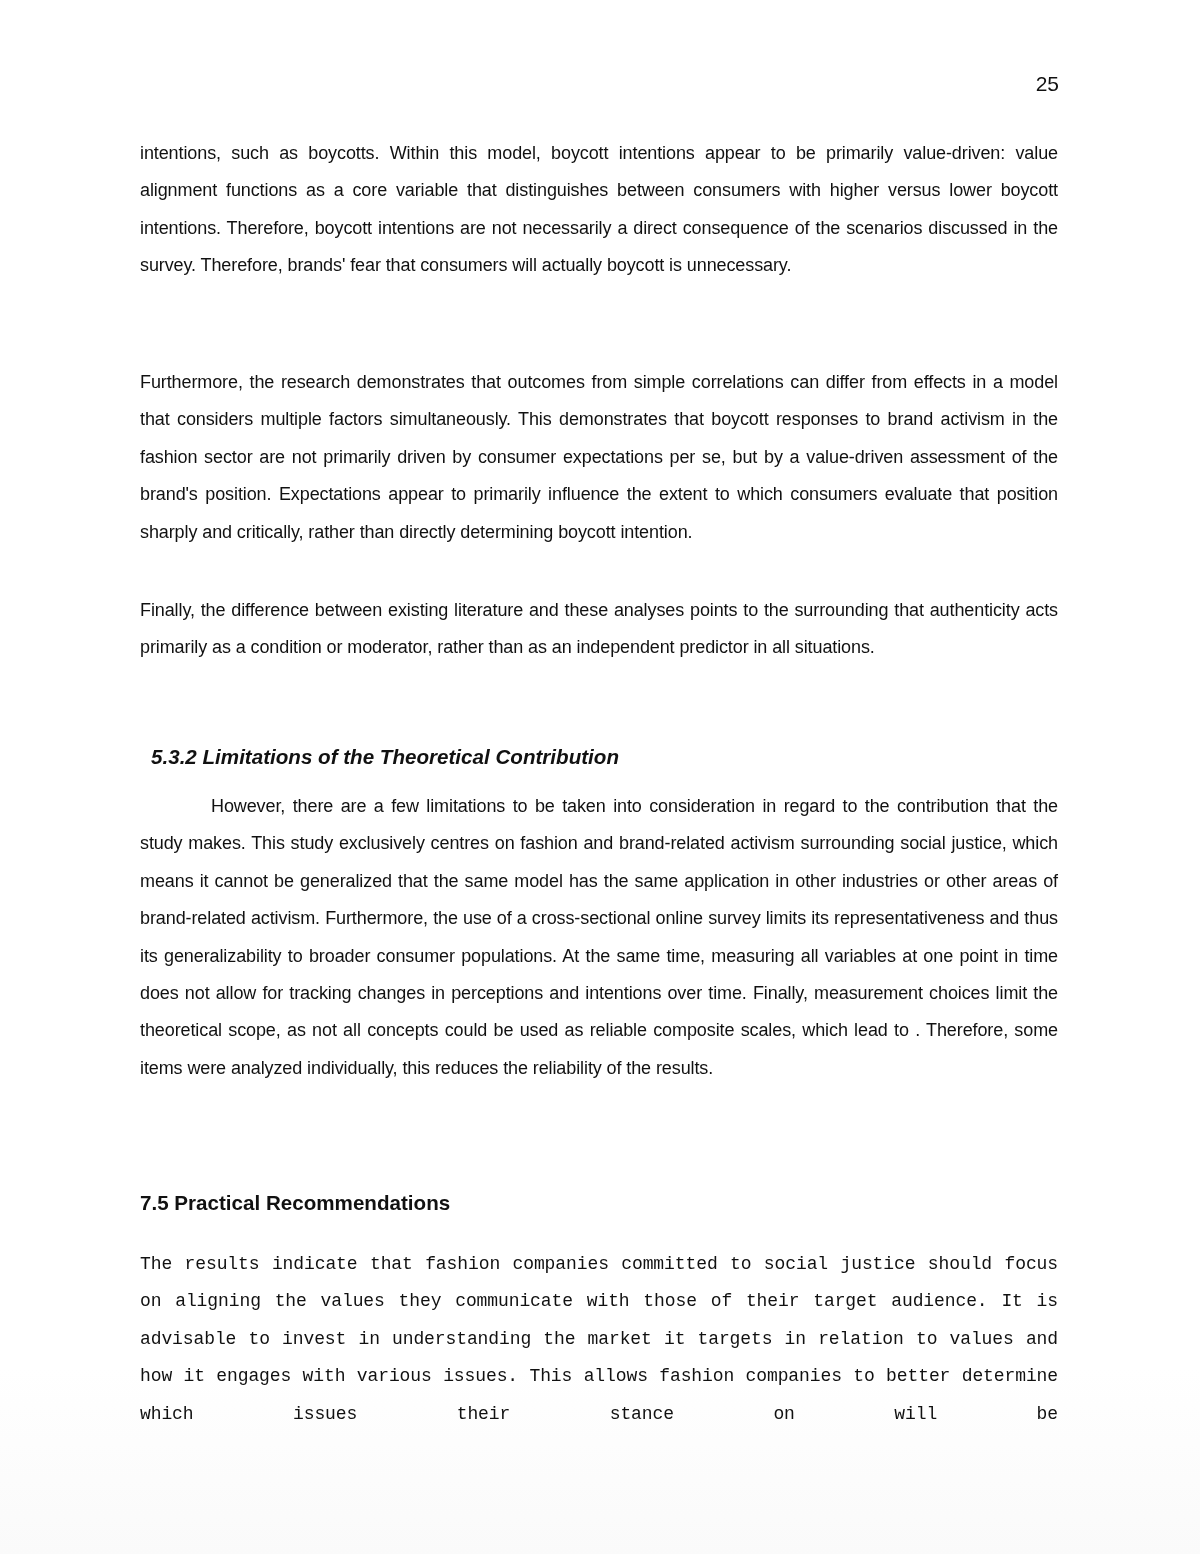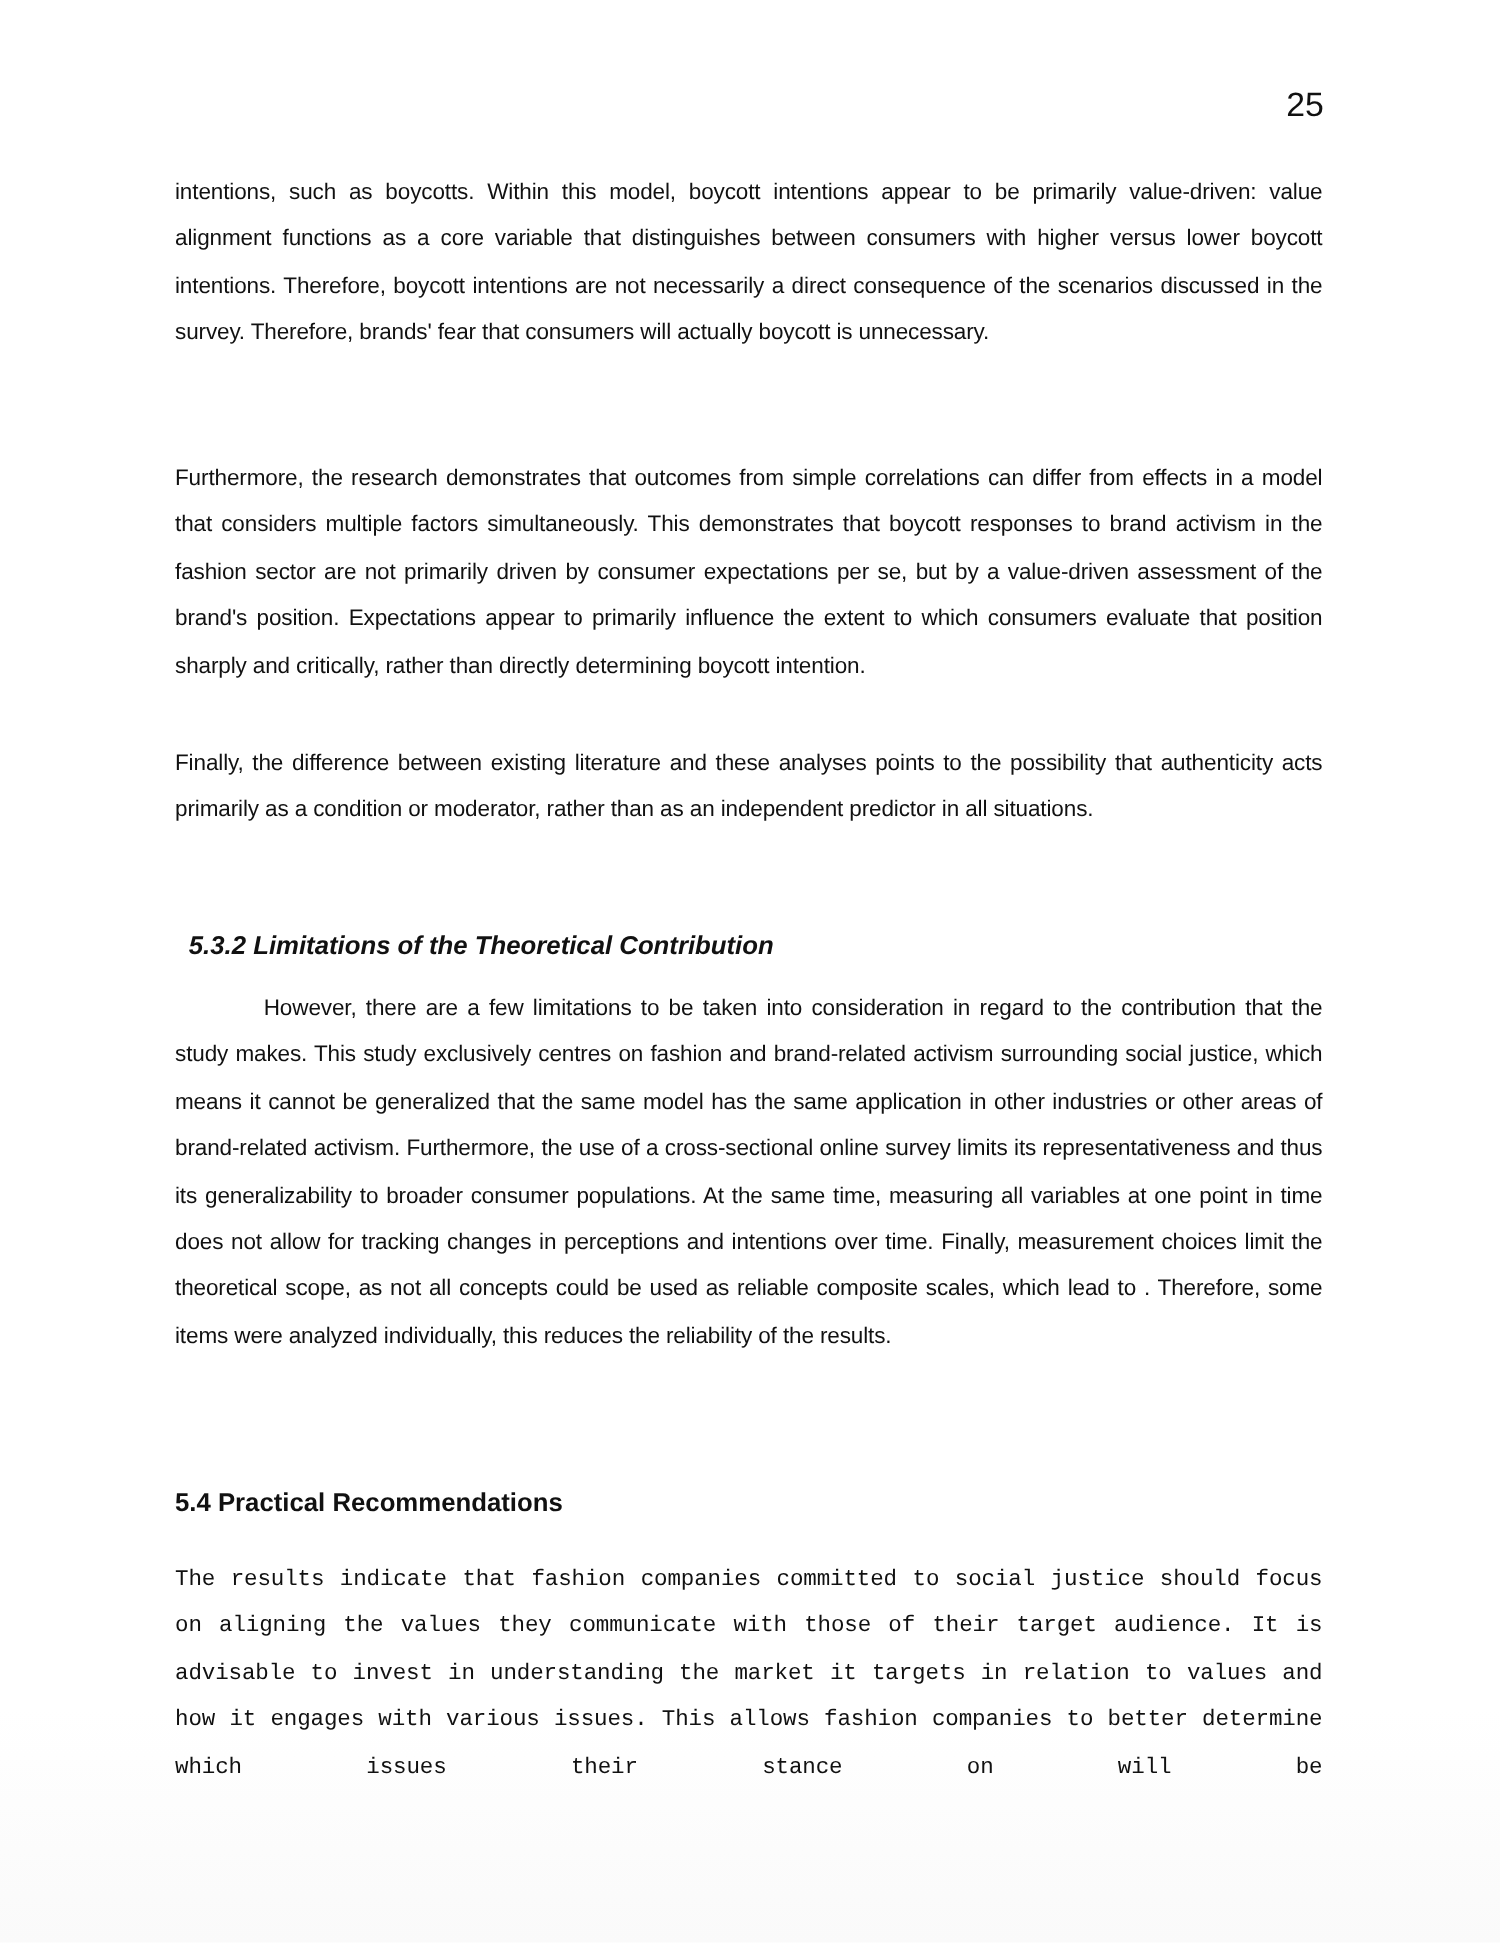--- a/index.html
+++ b/index.html
@@ -12,21 +12,21 @@
       background: linear-gradient(to bottom, #ffffff 0%, #ffffff 88%, #fafafa 100%);
       position: relative;
       overflow: hidden;
       font-family: "Liberation Sans", sans-serif;
       color: #111111;
     }
     .page-number {
       position: absolute;
       top: 70px;
       right: 141px;
-      font-size: 27px;
+      font-size: 21px;
       line-height: 28px;
     }
     .block {
       position: absolute;
       left: 140px;
       width: 918px;
       font-size: 18px;
       line-height: 37.4px;
       text-align: justify;
       text-align-last: left;
@@ -62,22 +62,22 @@
 </head>
 <body>
 
 <div>
   <div class="page-number">25</div>
 
   <p class="block para-1" style="margin:0">intentions, such as boycotts. Within this model, boycott intentions appear to be primarily value-driven: value alignment functions as a core variable that distinguishes between consumers with higher versus lower boycott intentions. Therefore, boycott intentions are not necessarily a direct consequence of the scenarios discussed in the survey. Therefore, brands' fear that consumers will actually boycott is unnecessary.</p>
 
   <p class="block para-2" style="margin:0">Furthermore, the research demonstrates that outcomes from simple correlations can differ from effects in a model that considers multiple factors simultaneously. This demonstrates that boycott responses to brand activism in the fashion sector are not primarily driven by consumer expectations per se, but by a value-driven assessment of the brand's position. Expectations appear to primarily influence the extent to which consumers evaluate that position sharply and critically, rather than directly determining boycott intention.</p>
 
-  <p class="block para-3" style="margin:0">Finally, the difference between existing literature and these analyses points to the possibility that authenticity acts primarily as a condition or moderator, rather than as an independent predictor in all situations.</p>
+  <p class="block para-3" style="margin:0">Finally, the difference between existing literature and these analyses points to the surrounding that authenticity acts primarily as a condition or moderator, rather than as an independent predictor in all situations.</p>
 
   <h3 class="heading-532" style="margin:11px">5.3.2 Limitations of the Theoretical Contribution</h3>
 
   <p class="block para-4" style="margin:0">However, there are a few limitations to be taken into consideration in regard to the contribution that the study makes. This study exclusively centres on fashion and brand-related activism surrounding social justice, which means it cannot be generalized that the same model has the same application in other industries or other areas of brand-related activism. Furthermore, the use of a cross-sectional online survey limits its representativeness and thus its generalizability to broader consumer populations. At the same time, measuring all variables at one point in time does not allow for tracking changes in perceptions and intentions over time. Finally, measurement choices limit the theoretical scope, as not all concepts could be used as reliable composite scales, which lead to . Therefore, some items were analyzed individually, this reduces the reliability of the results.</p>
 
-  <h3 class="heading-54" style="margin:0">5.4 Practical Recommendations</h3>
+  <h3 class="heading-54" style="margin:0">7.5 Practical Recommendations</h3>
 
   <p class="block para-5 cut" style="margin:0">The results indicate that fashion companies committed to social justice should focus on aligning the values they communicate with those of their target audience. It is advisable to invest in understanding the market it targets in relation to values and how it engages with various issues. This allows fashion companies to better determine which issues their stance on will be</p>
 </div>
 
 </body></html>

